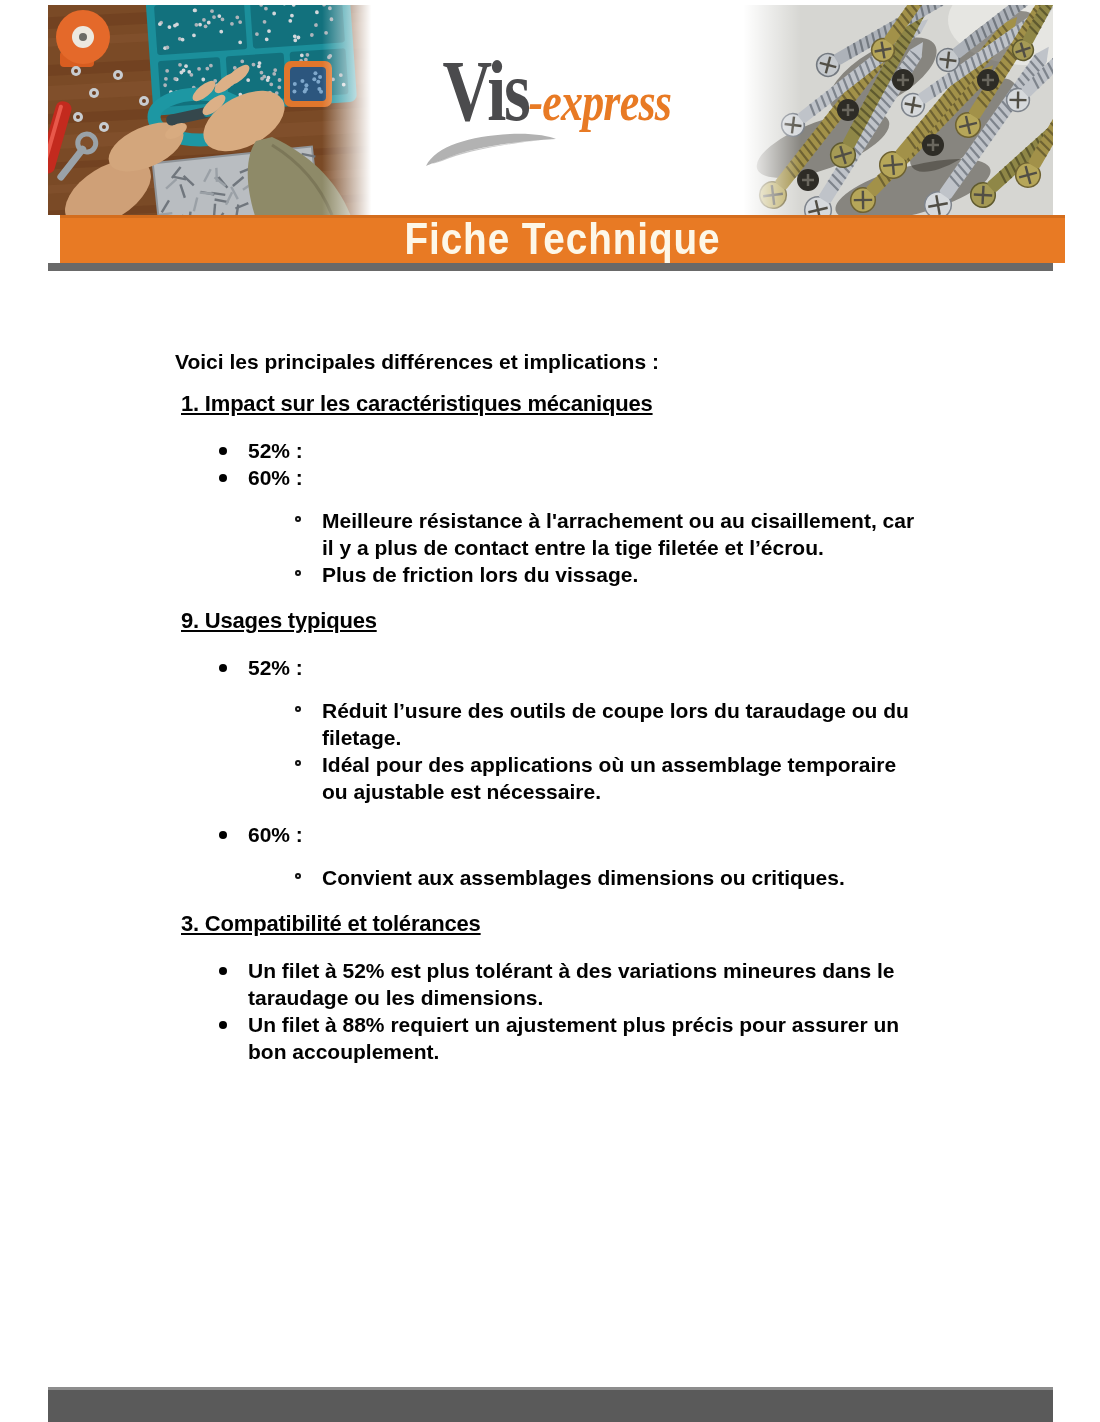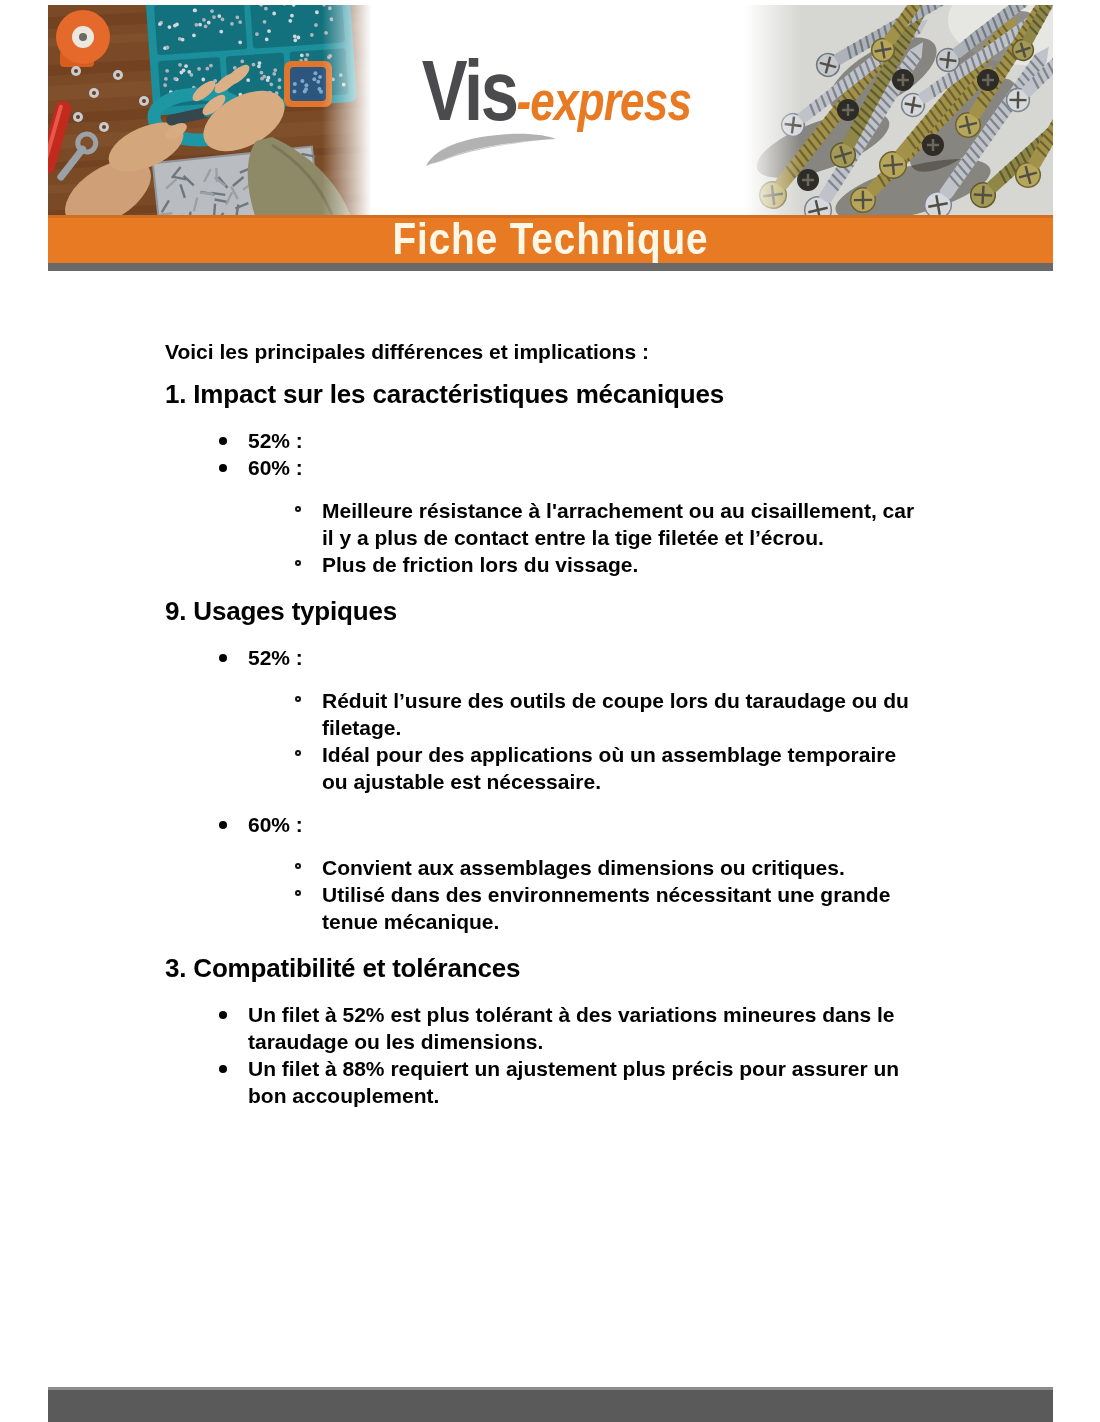--- a/index.html
+++ b/index.html
@@ -12,40 +12,40 @@
   
   .hdr-photo { position:absolute; top:5px; height:210px; overflow:hidden; }
   #photoLeft  { left:48px;  width:332px; background:#7a4a26; }
   #photoRight { left:733px; width:320px; background:#d9d9d6; }
   .hdr-photo svg { display:block; width:100%; height:100%; }
   .fade-r { position:absolute; top:0; right:0; width:58px; height:100%;
             background:linear-gradient(to right, rgba(255,255,255,0), #fff 85%); }
   .fade-l { position:absolute; top:0; left:0; width:68px; height:100%;
             background:linear-gradient(to left, rgba(255,255,255,0), #fff 85%); }
 
-  .logo-zone { position:absolute; left:380px; top:5px; width:353px; height:210px; background:#fff; }
+  .logo-zone { position:absolute; left:380px; top:5px; width:353px; height:210px; background:#fff;font-family:Liberation Serif, serif; }
   .logo-text { position:absolute; left:0; right:0; top:36px; text-align:center; white-space:nowrap; }
   .logo-inner { display:inline-block; transform:scaleX(.80); transform-origin:center top; }
   .logo-vis { font-size:86px; font-weight:bold; color:#4b4b4d; letter-spacing:-3px; }
   .logo-exp { font-size:55px; font-weight:bold; font-style:italic; color:#e87a24; letter-spacing:-1px; }
   .swoosh { position:absolute; left:42px; top:126px; }
 
-  .banner { position:absolute; left:48px; top:215px; width:1005px; height:48px;
+  .banner { position:absolute; left:60px; top:215px; width:1005px; height:48px;
             background:#e87a24; display:flex; align-items:center; justify-content:center;
             box-shadow:inset 0 3px 0 rgba(120,50,0,.18); }
   .banner-text { font-size:44px; font-weight:bold; color:#fdf7e8; line-height:1;
                  transform:scaleX(.88); letter-spacing:1px; }
 
   .divider { position:absolute; left:48px; top:263px; width:1005px; height:8px; background:#696969; }
 
   
   .content { position:absolute; left:165px; top:338px; width:783px;
              color:#020202; font-weight:bold; font-size:21px; line-height:27px; }
-  .intro { margin:0; }
-  .sec-title { font-size:26px; line-height:34px; margin:12px 0 5px; letter-spacing:-.2px; }
+  .intro { margin:10px; }
+  .sec-title { font-size:22px; line-height:34px; margin:12px 16px 5px; letter-spacing:-.2px;text-decoration:underline; }
   .content ul { list-style:none; margin:16px; padding:0; }
   .li1 { position:relative; padding-left:67px; }
   .li1 > .b1 { position:absolute; left:38px; top:10px; width:8px; height:8px;
                border-radius:50%; background:#000; }
   .li2 { position:relative; padding-left:58px; }
   .li2 > .b2 { position:absolute; left:31px; top:9px; width:6px; height:6px;
                border:2px solid #101010; border-radius:50%; background:transparent; }
 
   
   .footer-bar { position:absolute; left:48px; top:1387px; width:1005px; height:35px;
@@ -827,24 +827,20 @@
           </ul>
         </li>
         <li class="li1">
           <span class="b1"></span>
           <div>60% :</div>
           <ul>
             <li class="li2">
               <span class="b2"></span>
               <div>Convient aux assemblages dimensions ou critiques.</div>
             </li>
-            <li class="li2">
-              <span class="b2"></span>
-              <div>Utilisé dans des environnements nécessitant une grande tenue mécanique.</div>
-            </li>
           </ul>
         </li>
       </ul>
       <h2 class="sec-title">3. Compatibilité et tolérances</h2>
       <ul>
         <li class="li1">
           <span class="b1"></span>
           <div>Un filet à 52% est plus tolérant à des variations mineures dans le taraudage ou les dimensions.</div>
         </li>
         <li class="li1">

